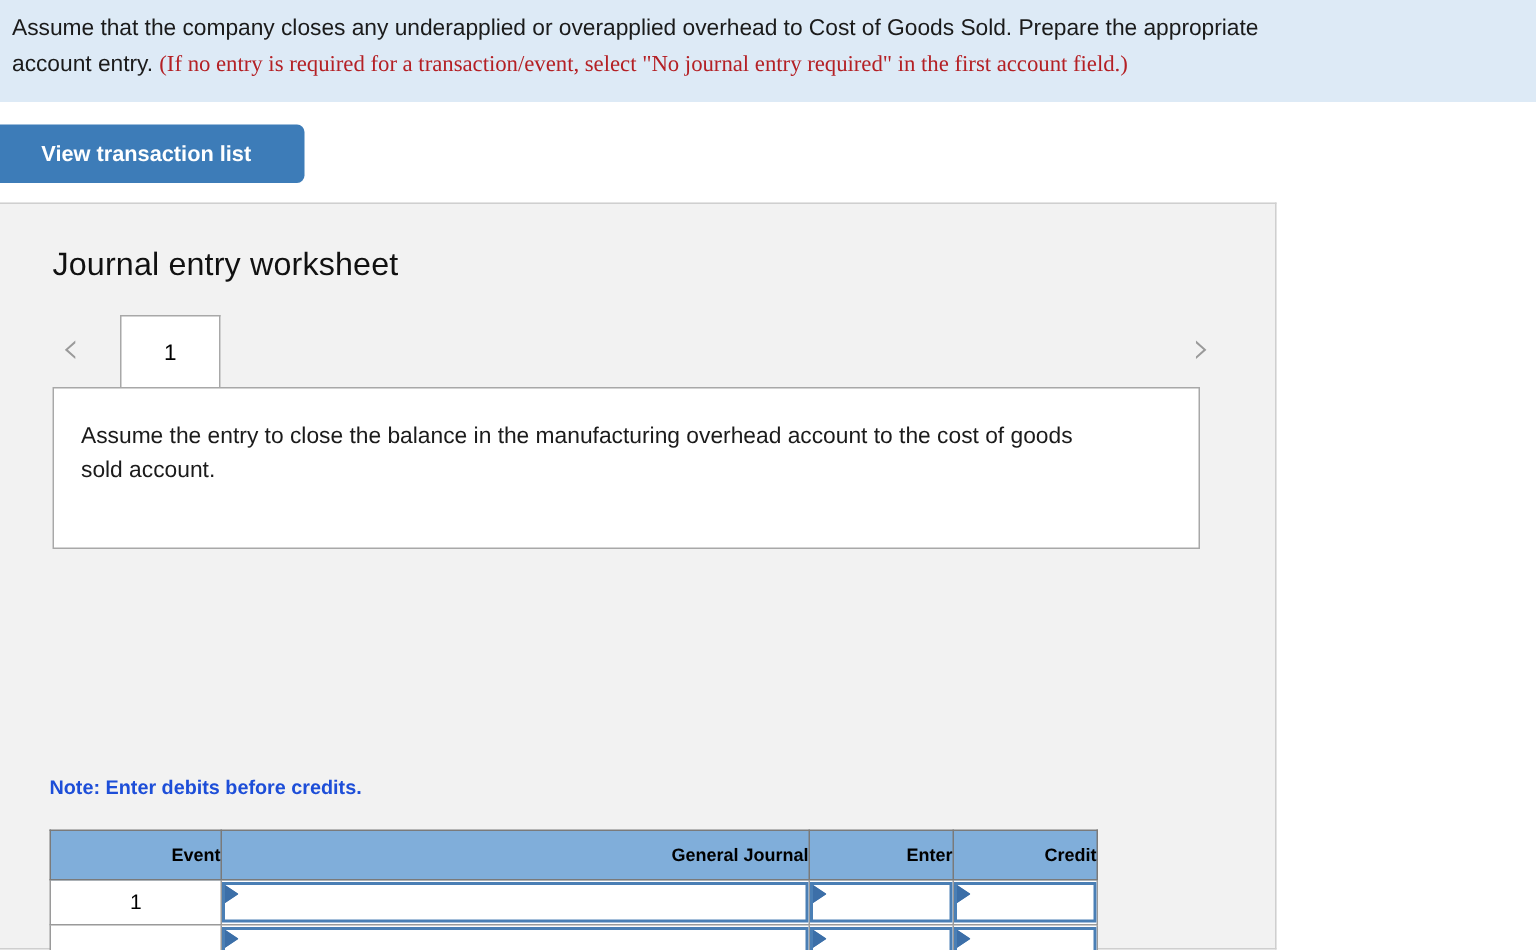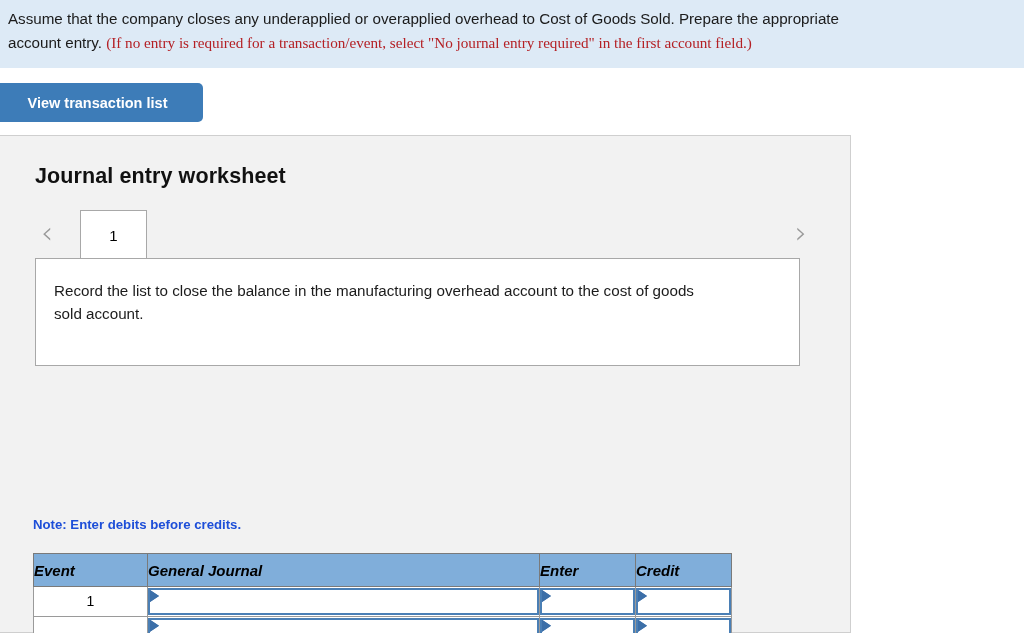--- a/index.html
+++ b/index.html
@@ -63,21 +63,21 @@
     background: #f2f2f2;
     border: 1px solid #cfcfcf;
     border-left: none;
   }
 
   #worksheet-title {
     position: absolute;
     left: 35px;
     top: 28px;
     font-size: 21.5px;
-    font-weight: bold;
+    font-weight: normal;
     color: #111111;
     letter-spacing: 0.1px;
   }
 
   
   #tab-strip {
     position: absolute;
     left: 0;
     top: 73px;
     width: 851px;
@@ -148,27 +148,26 @@
   #journal-table {
     position: absolute;
     left: 33px;
     top: 417px;
     border-collapse: collapse;
     table-layout: fixed;
   }
   #journal-table th {
     background: #80aeda;
     border: 1px solid #7a7a7a;
-    font-size: 15px;
+    font-size: 12px;
     font-weight: bold;
     color: #000000;
     height: 33px;
     padding: 0;
-    text-align: left;
-    font-style: italic;
+    text-align: right;
   }
   #journal-table td {
     border: 1px solid #9a9a9a;
     background: #ffffff;
     height: 29.5px;
     padding: 0;
     vertical-align: middle;
   }
   .col-event   { width: 114px; }
   .col-journal { width: 392px; }
@@ -222,21 +221,21 @@
 
   <div id="worksheet-title">Journal entry worksheet</div>
 
   <div id="tab-strip">
     <div class="nav-arrow" id="prev-tab-arrow">‹</div>
     <div id="tab-1">1</div>
     <div class="nav-arrow" id="next-tab-arrow">›</div>
   </div>
 
   <div id="requirement-box">
-    <p id="requirement-text">Record the list to close the balance in the manufacturing overhead account to the cost of goods sold account.</p>
+    <p id="requirement-text">Assume the entry to close the balance in the manufacturing overhead account to the cost of goods sold account.</p>
   </div>
 
   <div id="debits-note">Note: Enter debits before credits.</div>
 
   <table id="journal-table">
     <colgroup>
       <col class="col-event">
         <col class="col-journal">
         <col class="col-debit">
         <col class="col-credit">

